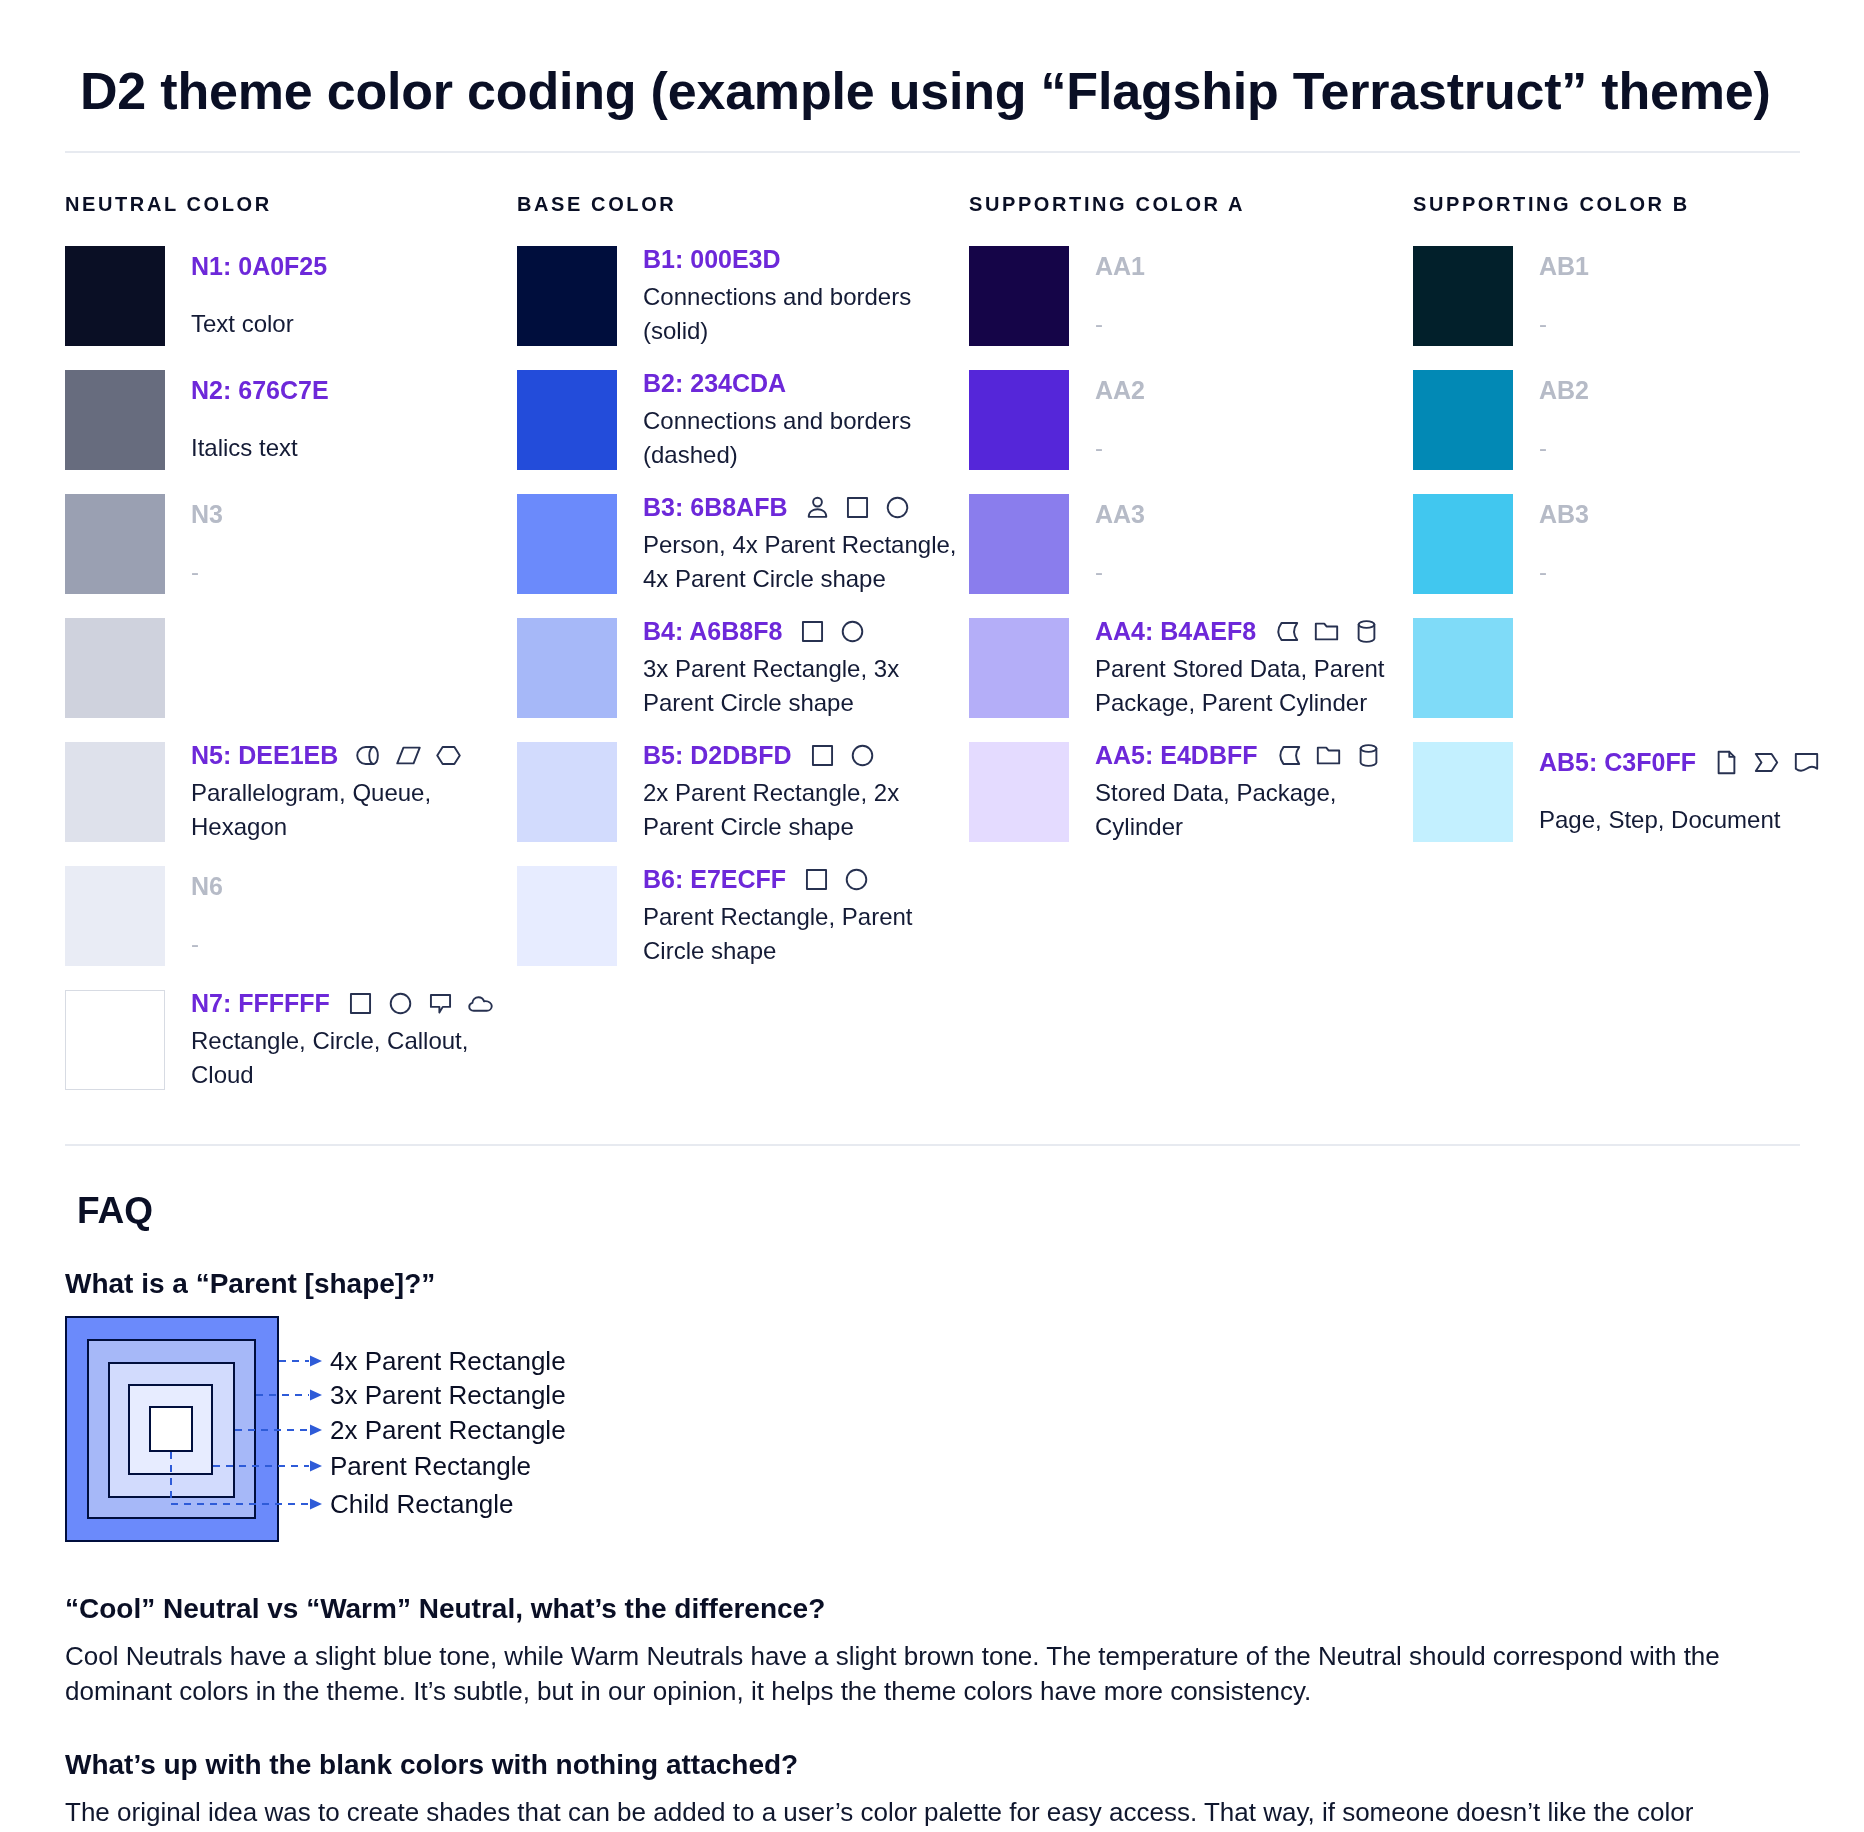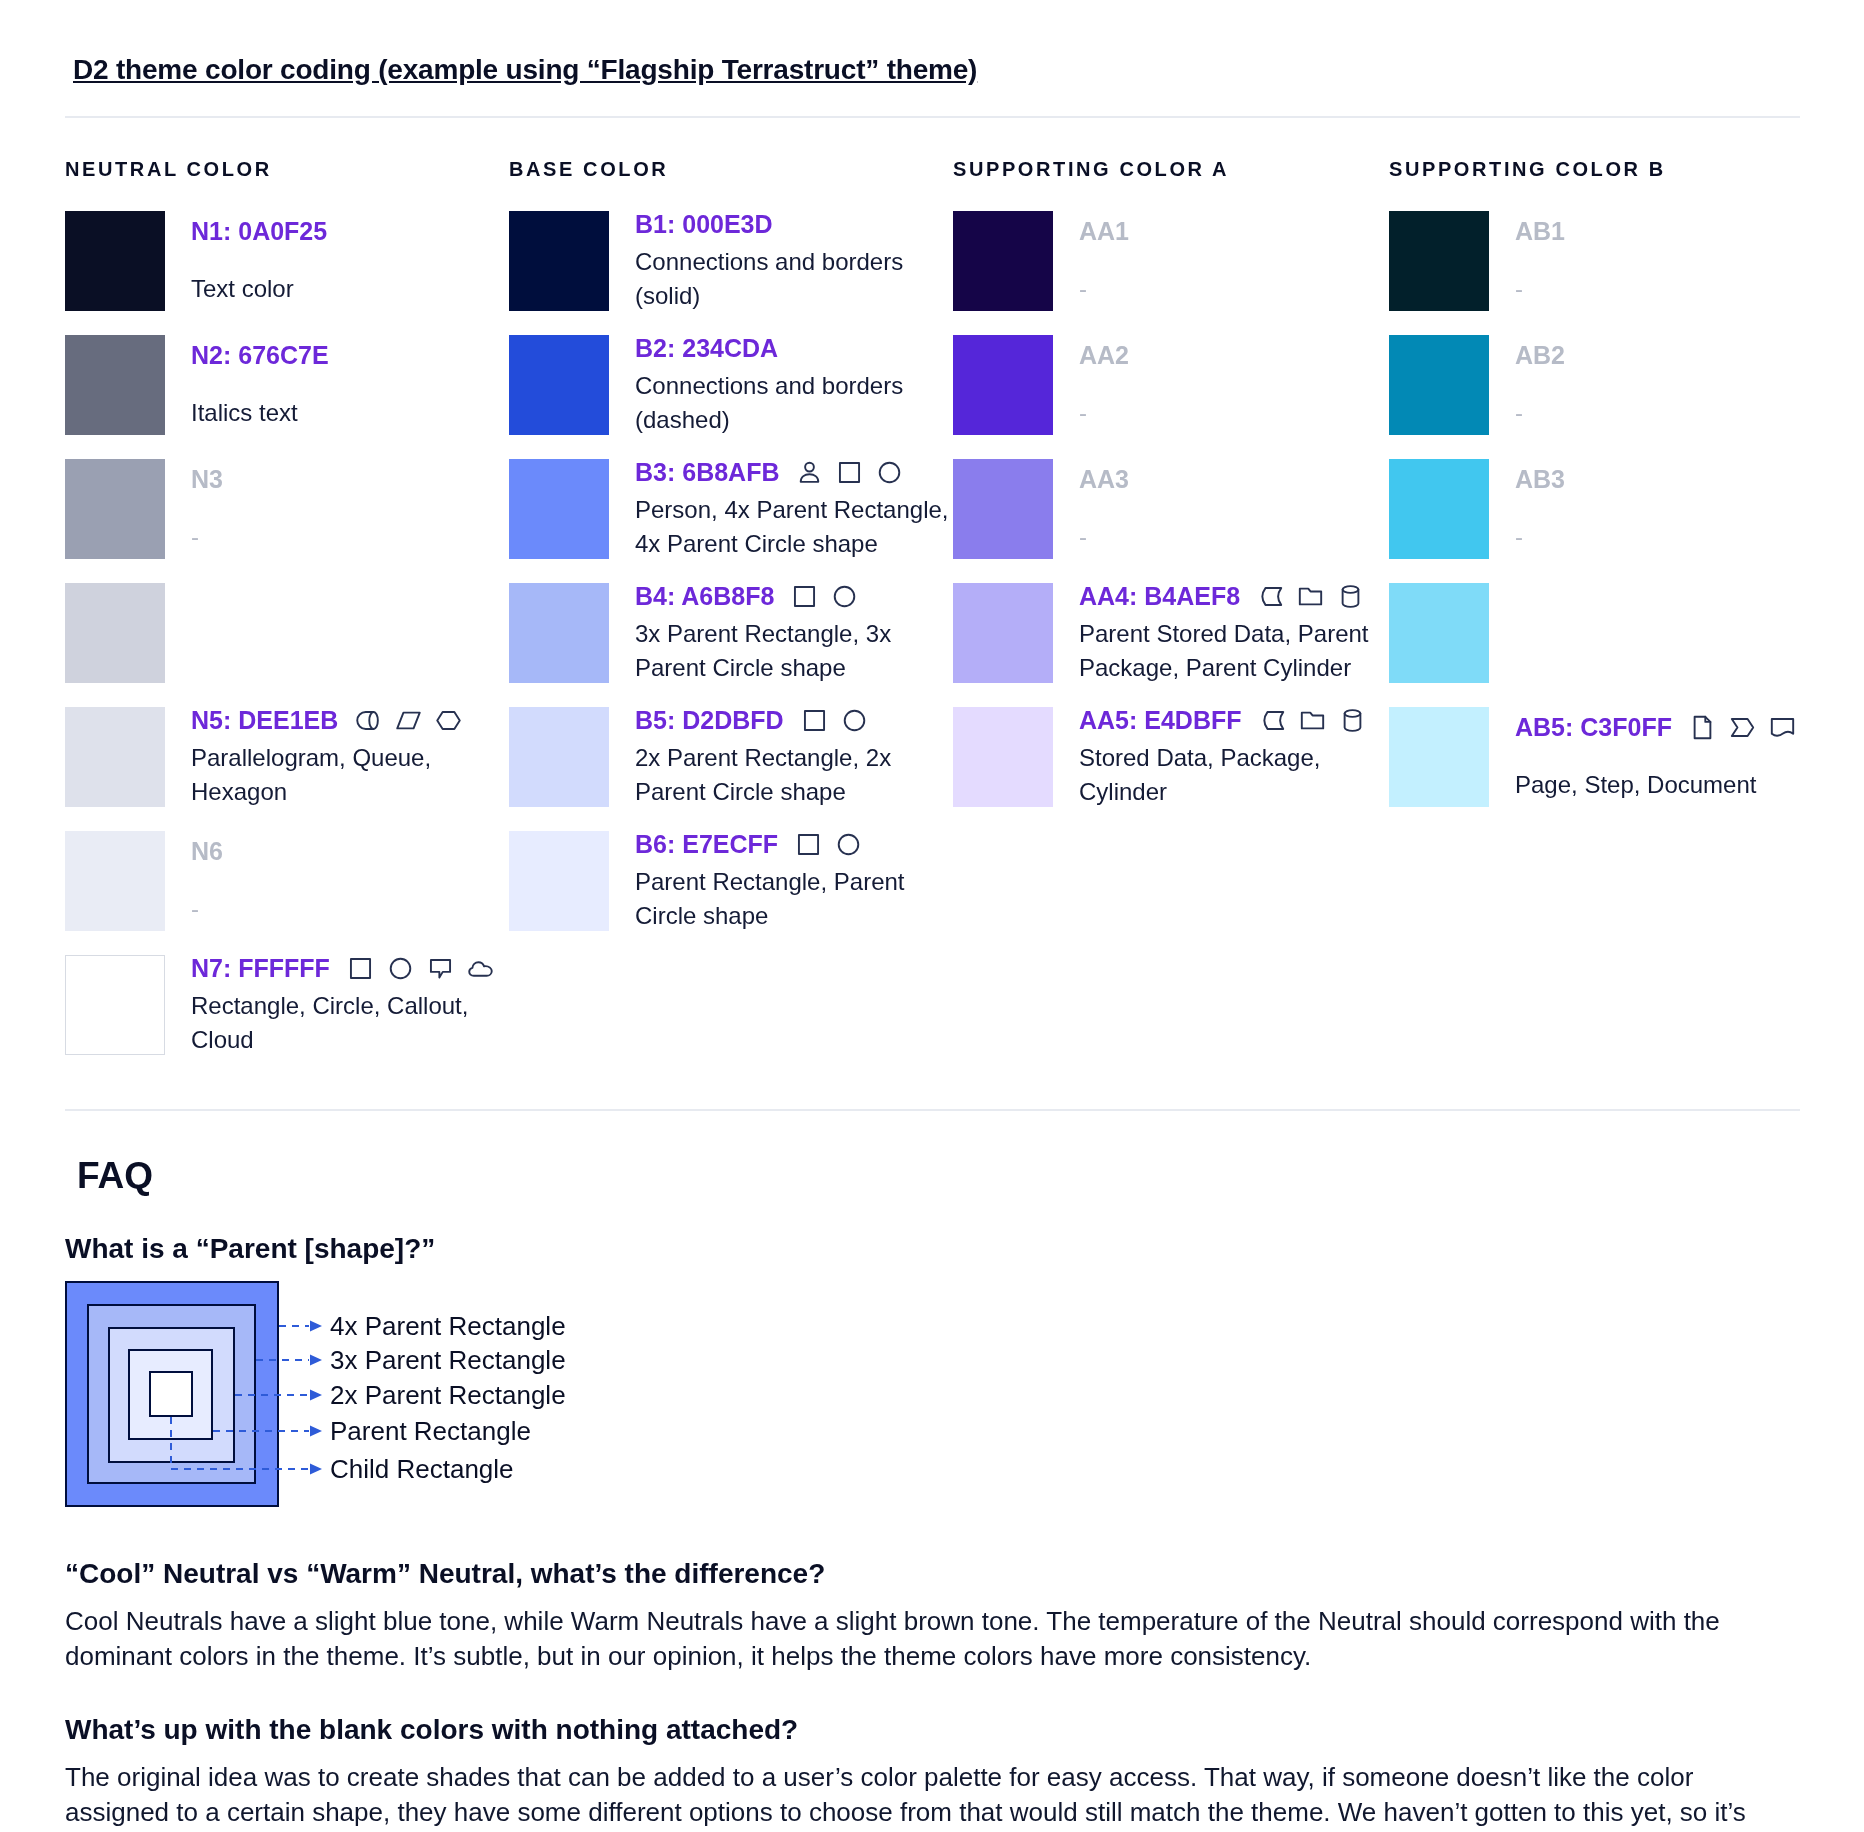--- a/index.html
+++ b/index.html
@@ -1,24 +1,24 @@
 <!DOCTYPE html>
 <html><head>
 <meta charset="utf-8">
 <style>
   html,body { margin:0; padding:0; background:#ffffff; }
   body { width:1864px; height:1832px; overflow:hidden;
          font-family:"Liberation Sans","DejaVu Sans",sans-serif;
          color:#0A0F25; -webkit-font-smoothing:antialiased; }
   .page { width:1864px; height:1832px; box-sizing:border-box; padding:46px 64px 0 65px; }
 
-  h1 { font-size:28px; font-weight:700; margin:8px; color:#0A0F25; letter-spacing:-0.2px;text-decoration:underline; }
+  h1 { font-size:52px; font-weight:700; margin:15px; color:#0A0F25; letter-spacing:-0.2px; }
   .rule { border:none; border-top:2px solid #E7EAF0; margin:30px 0 0 0; }
 
-  .palette { display:grid; grid-template-columns:444px 444px 436px 411px; margin-top:40px; }
+  .palette { display:grid; grid-template-columns:444px 444px 436px 411px; margin-top:40px;gap:8px; }
   .col-header { font-size:20px; font-weight:700; letter-spacing:2.6px; color:#0A0F25; margin-bottom:30px; }
 
   .row { display:flex; align-items:center; height:100px; margin-bottom:24px; }
   .swatch { width:100px; height:100px; flex:0 0 100px; margin-right:26px; }
   .swatch.bordered { border:1px solid #D7DBE3; box-sizing:border-box; }
   .rowtext { min-width:0; }
   .title-row { display:flex; align-items:center; }
   .label { font-size:25px; font-weight:700; color:#6d28d9; white-space:nowrap; }
   .icons { display:flex; gap:13px; margin-left:17px; align-items:center; }
   .icn { width:27px; height:27px; display:block; }

